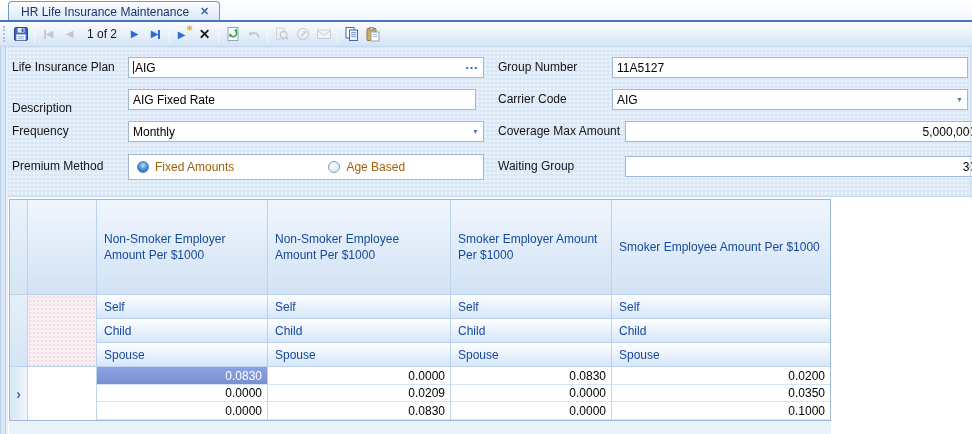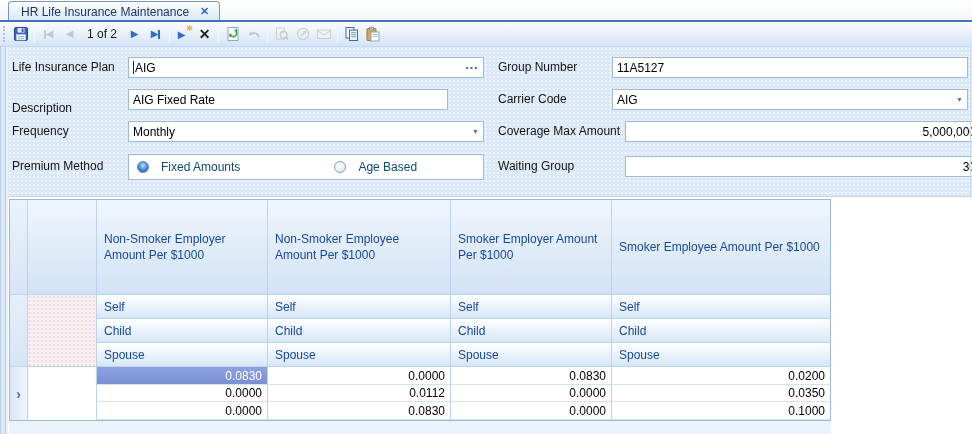--- a/index.html
+++ b/index.html
@@ -42,21 +42,21 @@
           padding:0 4px; color:#000; }
   .fbox .grow { flex:1 1 auto; white-space:nowrap; overflow:hidden; }
   .fbox.num { justify-content:flex-end;margin-left:13px; }
   .caret { width:1px; height:13px; background:#222; margin-right:1px; }
   .ellip { color:#3566ab; font-weight:bold; font-size:13px; letter-spacing:1px; cursor:pointer; line-height:0; }
   .ddarr { color:#5578a6; font-size:7px; cursor:pointer; }
   .radiogrp { position:absolute; background:#fff; border:1px solid #9fb9d6; display:flex; align-items:center; }
   .radio { width:12px; height:12px; border-radius:50%; border:1px solid #7d9cc4;
            background:radial-gradient(circle at 35% 30%, #ffffff, #d7e5f3); }
   .radio.sel { background:radial-gradient(circle at 50% 35%, #bfe0fa 0%, #3f86d4 55%, #1c5dab 100%); border-color:#5c86b8; }
-  .radlab { margin:0 0 0 12px; color:#0c4a6e; }
+  .radlab { margin:0 0 0 6px; color:#a16207; }
   .rightline { position:absolute; left:970px; top:47px; width:1px; height:387px; background:#c9dbef; }
 
   
   .gridregion { position:absolute; left:8px; top:198px; width:964px; height:236px; background:#fff; }
   .grid { position:absolute; left:1px; top:1px; display:grid;
           grid-template-columns:18px 69px 171px 183px 161px 218px;
           grid-template-rows:95px 24px 24px 24px 18px 17px 18px;
           border:1px solid #9cb8da; background:#4c1d95; }
   .gc { border-right:1px solid #bdd2ec; border-bottom:1px solid #bdd2ec; display:flex; align-items:center; overflow:hidden; }
   .ec { border-right:none; }
@@ -203,21 +203,21 @@
       <span class="grow">AIG</span>
       <span class="ellip">⋯</span>
     </div>
 
     <span class="flabel" style="left:498px; top:13px;">Group Number</span>
     <div class="fbox" style="left:612px; top:10px; width:356px;">
       <span class="grow">11A5127</span>
     </div>
 
     <span class="flabel" style="left:12px; top:54px;">Description</span>
-    <div class="fbox" style="left:128px; top:42px; width:320px;">
+    <div class="fbox" style="left:128px; top:42px; width:348px;">
       <span class="grow">AIG Fixed Rate</span>
     </div>
 
     <span class="flabel" style="left:498px; top:45px;">Carrier Code</span>
     <div class="fbox" style="left:612px; top:42px; width:356px;">
       <span class="grow">AIG</span>
       <span class="ddarr">▼</span>
     </div>
 
     <span class="flabel" style="left:12px; top:77px;">Frequency</span>
@@ -280,21 +280,21 @@
         <span>›</span>
       </div>
       <div class="gc whitecell er" style="grid-area:5/2/8/3;"></div>
 
       <div class="gc data sel" style="grid-area:5/3/6/4;">0.0830</div>
       <div class="gc data" style="grid-area:5/4/6/5;">0.0000</div>
       <div class="gc data" style="grid-area:5/5/6/6;">0.0830</div>
       <div class="gc data ec" style="grid-area:5/6/6/7;">0.0200</div>
 
       <div class="gc data" style="grid-area:6/3/7/4;">0.0000</div>
-      <div class="gc data" style="grid-area:6/4/7/5;">0.0112</div>
+      <div class="gc data" style="grid-area:6/4/7/5;">0.0209</div>
       <div class="gc data" style="grid-area:6/5/7/6;">0.0000</div>
       <div class="gc data ec" style="grid-area:6/6/7/7;">0.0350</div>
 
       <div class="gc data er" style="grid-area:7/3/8/4;">0.0000</div>
       <div class="gc data er" style="grid-area:7/4/8/5;">0.0830</div>
       <div class="gc data er" style="grid-area:7/5/8/6;">0.0000</div>
       <div class="gc data ec er" style="grid-area:7/6/8/7;">0.1000</div>
     </div>
 
     <div class="belowgrid"></div>

